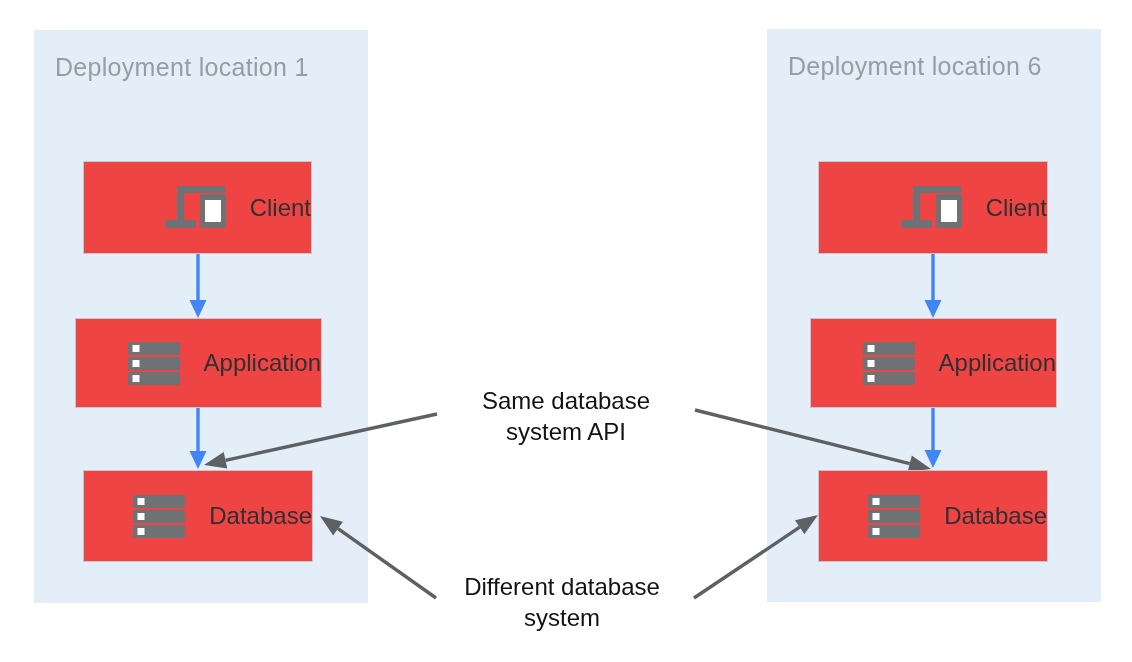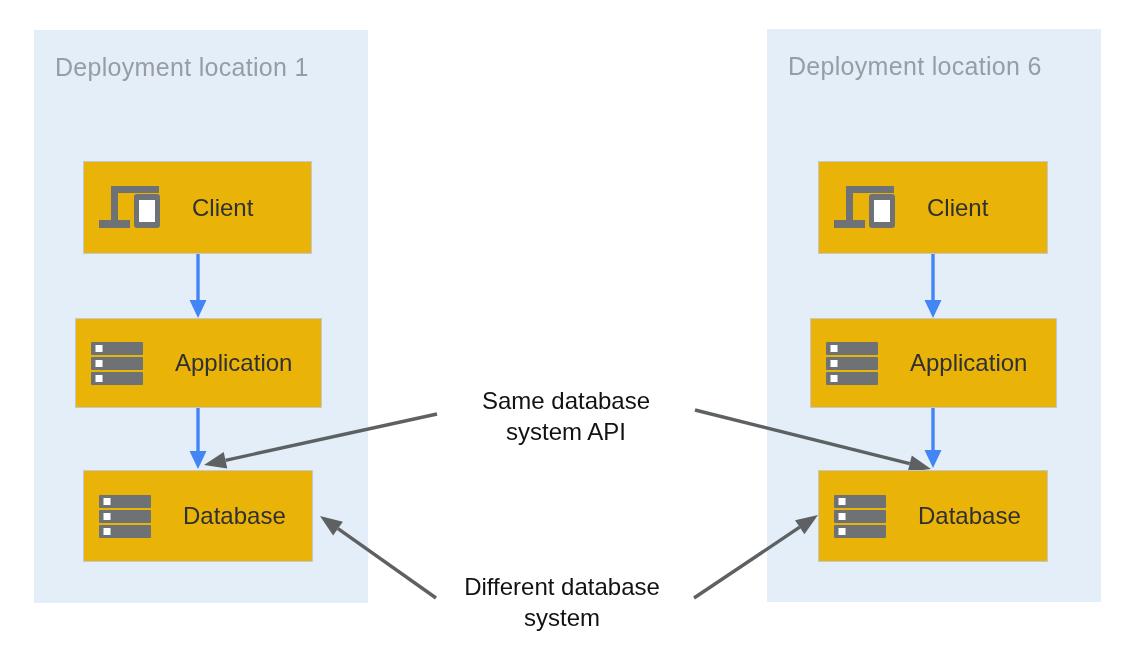--- a/index.html
+++ b/index.html
@@ -24,27 +24,28 @@
     position: absolute;
     left: 21px;
     top: 23px;
     font-size: 25px;
     color: #979DA3;
     letter-spacing: 0.3px;
     white-space: nowrap;
   }
   .node {
     position: absolute;
-    background: #eab308;
+    background: #ef4444;
     border: 1.5px solid #C5C8CB;
     box-sizing: border-box;
     display: flex;
     align-items: center;
     padding-left: 15px;
-    gap: 32px;
+    gap: 24px;
+    justify-content: flex-end;
   }
   .node-label {
     font-size: 24px;
     color: #2F3033;
     white-space: nowrap;
   }
   .icon { flex: 0 0 auto; display: block; }
   .annotation {
     position: absolute;
     width: 340px;

